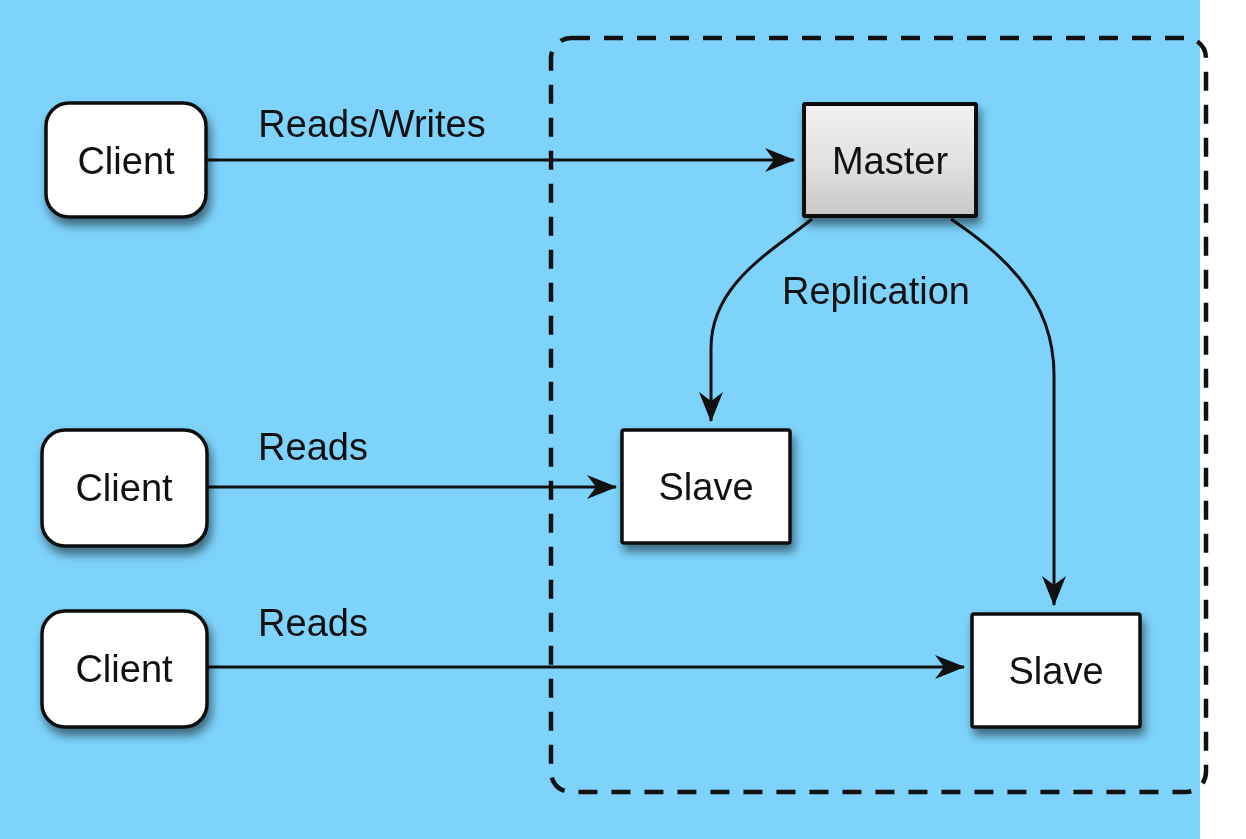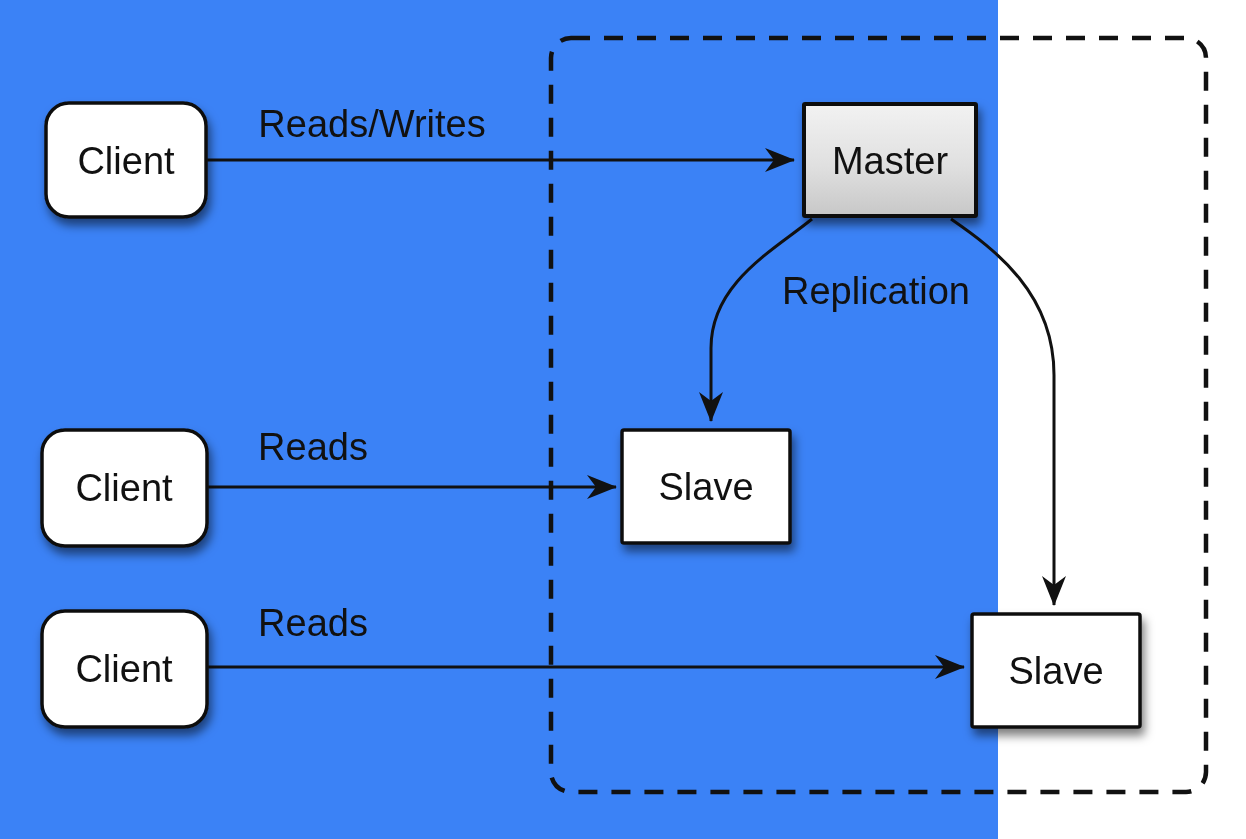--- a/index.html
+++ b/index.html
@@ -5,23 +5,23 @@
   html, body {
     margin: 0;
     padding: 0;
     background: #ffffff;
     width: 1246px;
     height: 839px;
     overflow: hidden;
   }
   .canvas {
     position: relative;
-    width: 998px;
+    width: 1200px;
     height: 839px;
-    background: #3b82f6;
+    background: #7dd3fc;
   }
   svg text {
     font-family: "Liberation Sans", sans-serif;
     font-size: 38px;
     fill: #111111;
     text-anchor: middle;
   }
   svg .node-rect {
     fill: #ffffff;
     stroke: #111111;

